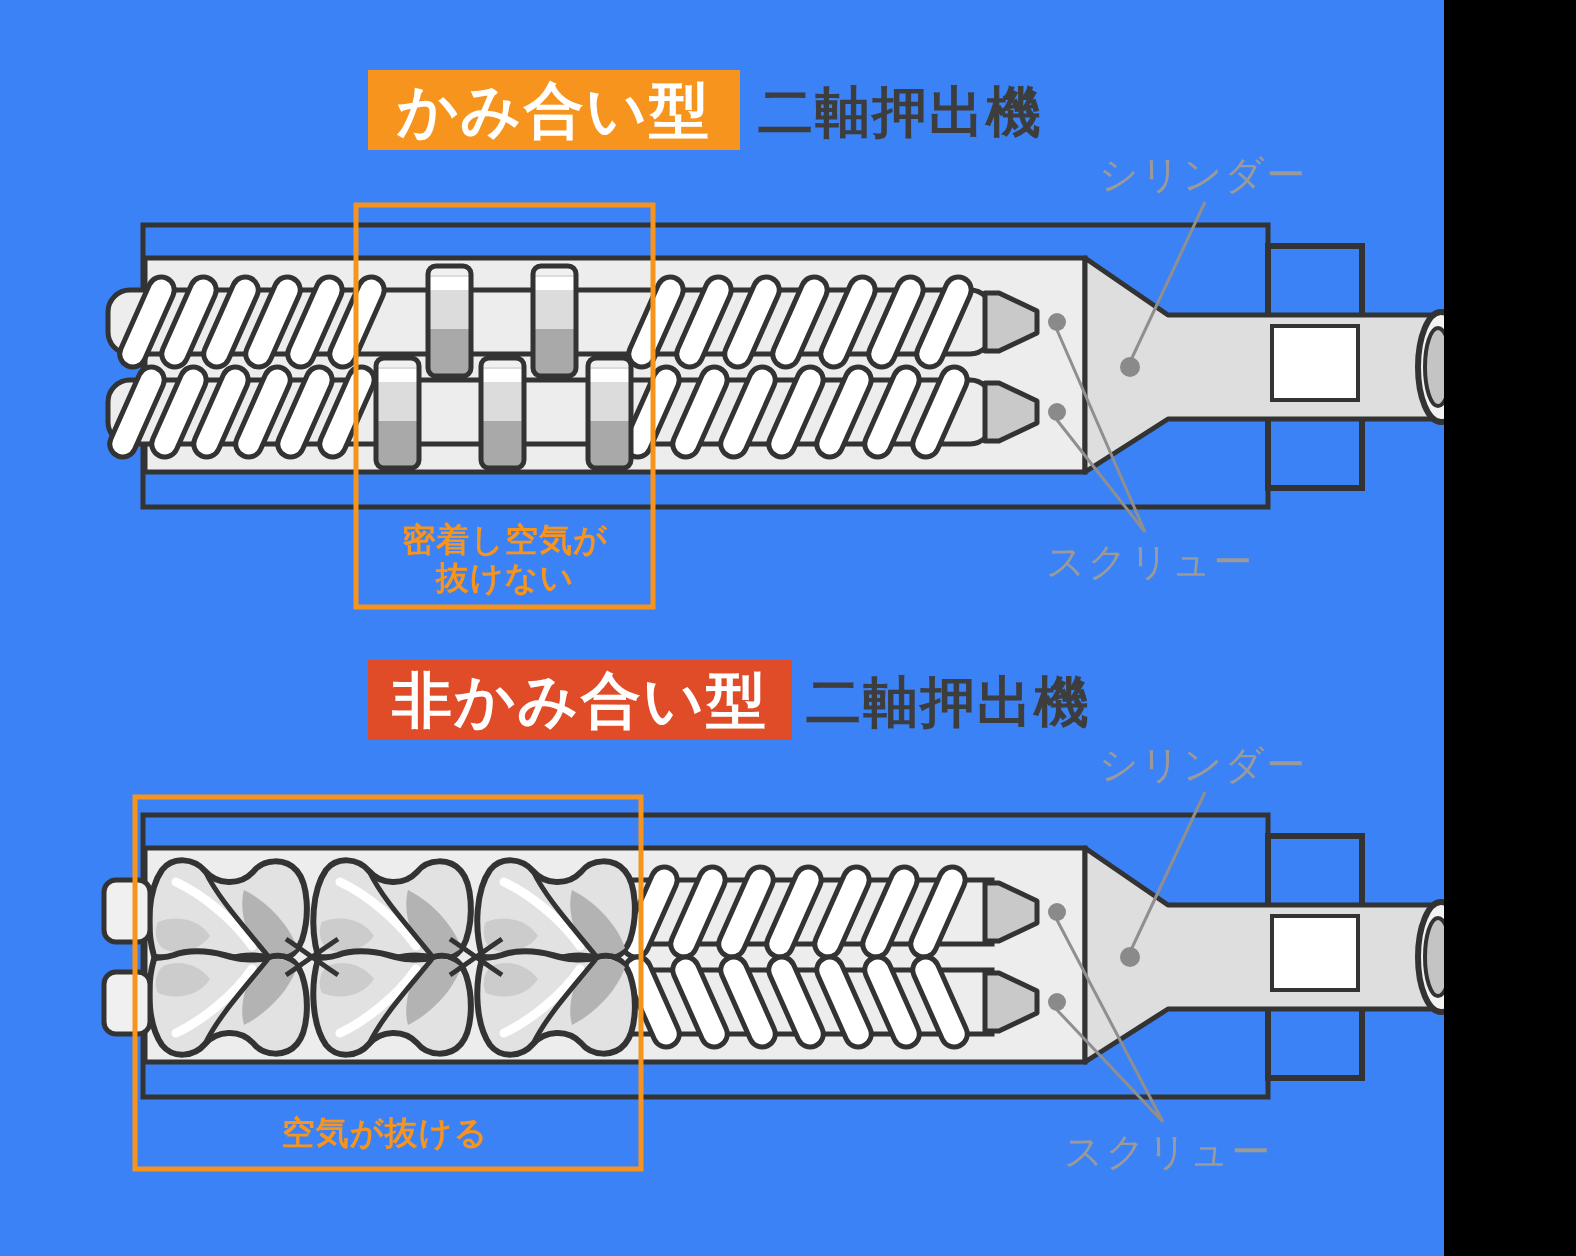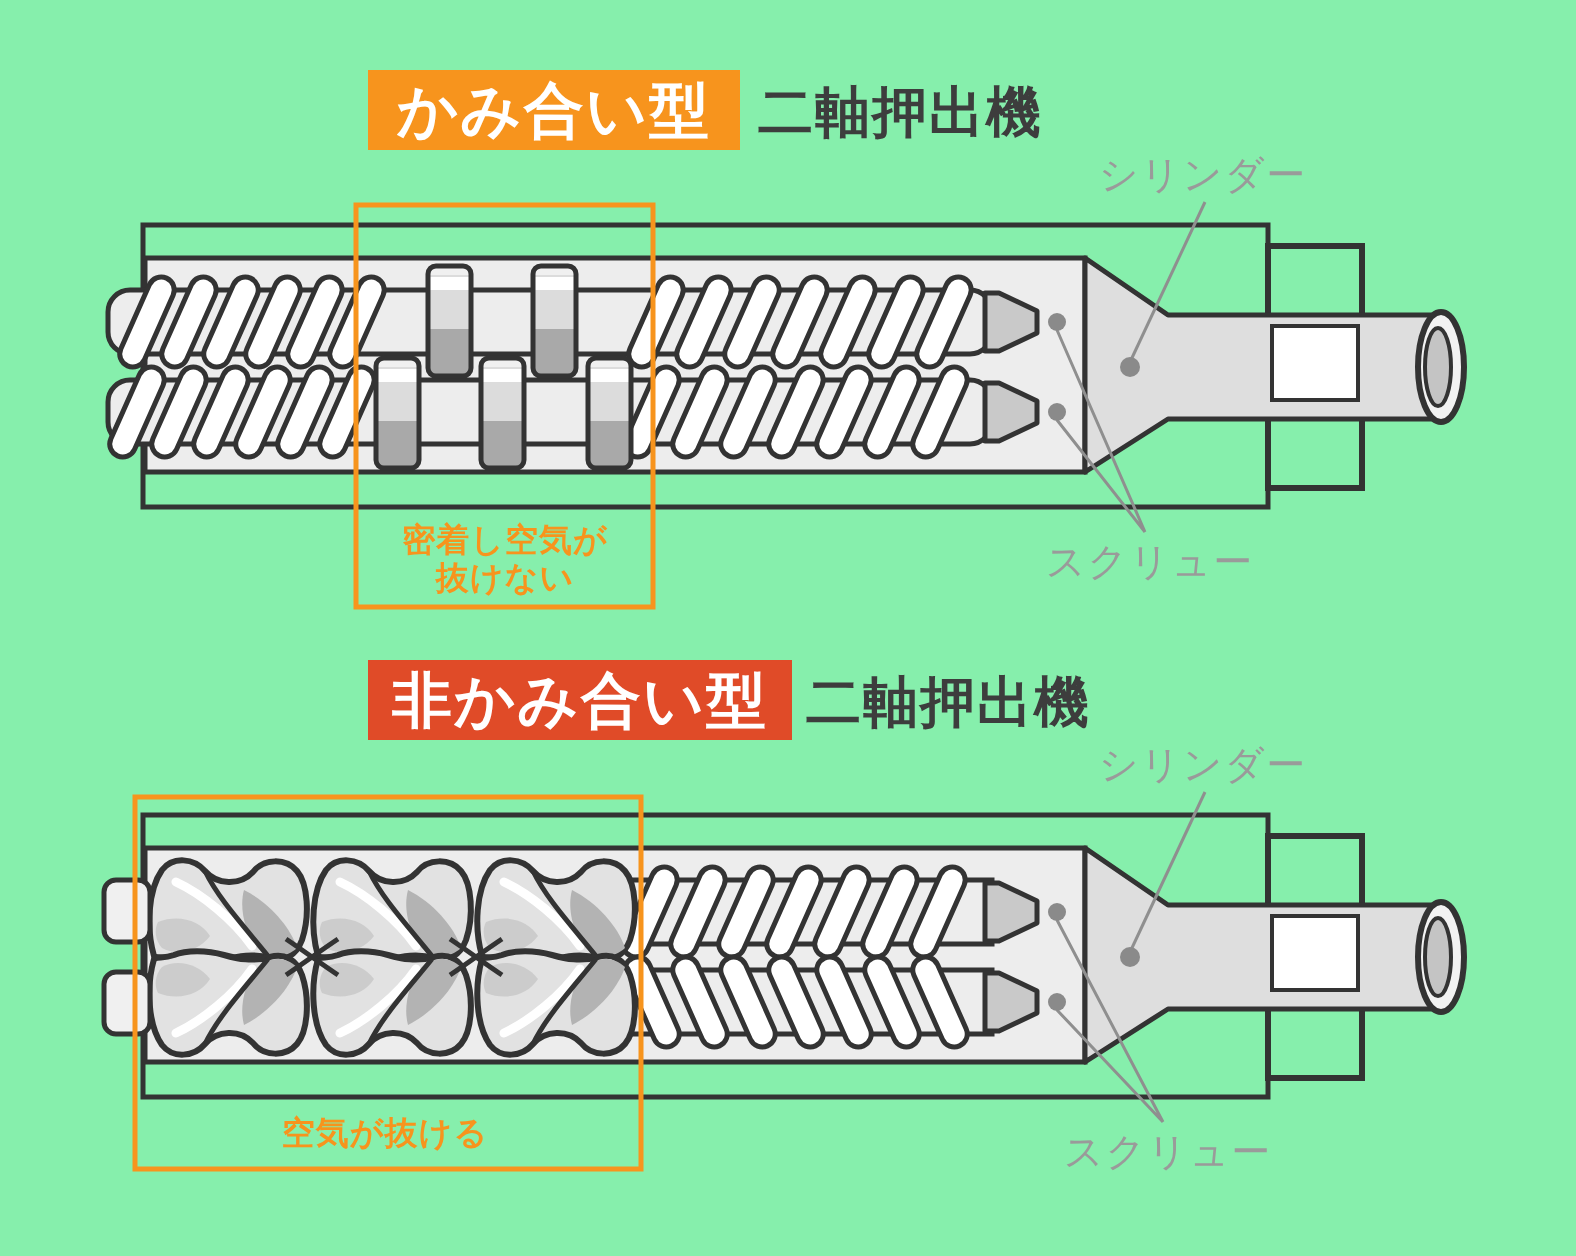--- a/index.html
+++ b/index.html
@@ -1,16 +1,16 @@
 <!DOCTYPE html>
 <html><head>
 <meta charset="utf-8">
 <style>
   html,body{margin:0;padding:0;background:#000;}
-  .stage{width:1576px;height:1256px;background:#86efac;position:relative;overflow:hidden;}
+  .stage{width:1444px;height:1256px;background:#3b82f6;position:relative;overflow:hidden;}
   svg{display:block;font-family:"Liberation Sans","DejaVu Sans",sans-serif;}
   .badge-text{fill:#fff;font-weight:700;font-size:60px;letter-spacing:2px;}
   .title-suffix{fill:#3d3d3d;font-weight:700;font-size:55px;letter-spacing:2px;}
   .gray-label{fill:#9a9a9a;font-size:39px;letter-spacing:2px;}
   .note-text{fill:#f7941d;font-weight:700;font-size:33px;letter-spacing:1px;}
   .outline{stroke:#333;fill:none;}
   .leader{stroke:#8f8f8f;stroke-width:3;fill:none;}
   .dot{fill:#8a8a8a;}
   .hbox{fill:none;stroke:#f7941d;stroke-width:5;}
 </style>

